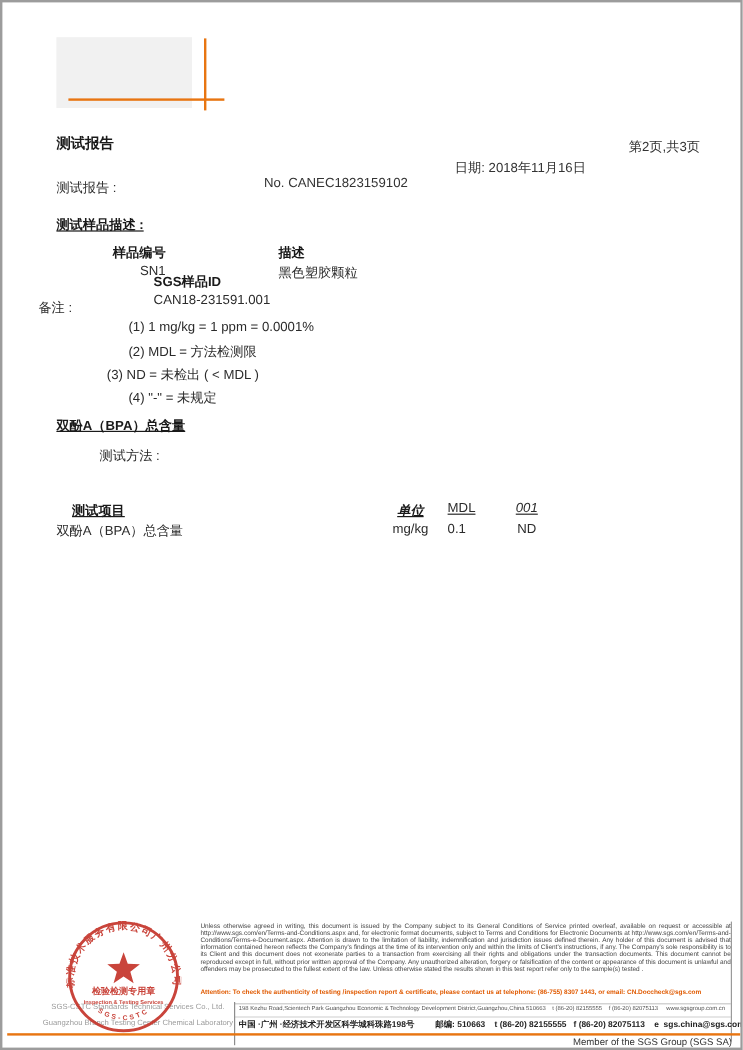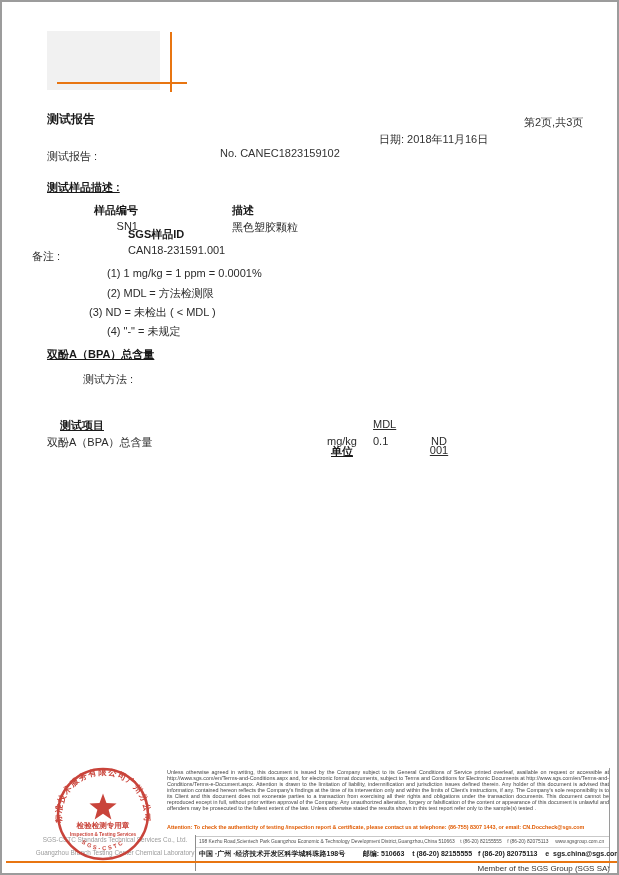--- a/index.html
+++ b/index.html
@@ -12,21 +12,21 @@
   .logo-vline{left:168px;top:30px;width:2px;height:60px;background:#e87511;}
   .logo-hline{left:55px;top:80px;width:130px;height:2px;background:#e87511;}
   
   .report-title{left:45px;top:109px;font-size:12px;font-weight:bold;color:#1a1a1a;}
   .report-no{left:218px;top:113px;font-size:11px;color:#333;margin-top:32px;}
   .report-date{left:377px;top:130px;font-size:11px;color:#333;}
   .report-pages{left:522px;top:113px;font-size:11px;color:#333;}
   .t11{font-size:11px;color:#2b2b2b;}
   .bold{font-weight:bold;color:#1a1a1a;}
   .ul{text-decoration:underline;}
-  .it{margin-top:26px;}
+  .it{font-style:italic;}
   .results-label{left:45px;top:147px;}
   .sampledesc-label{left:45px;top:178px;}
   
   .s-c1{left:46px;width:90px;text-align:right;}
   .s-c2{left:126px;width:108px;text-align:left;margin-top:24px;}
   .s-c3{left:230px;}
   .s-h{top:201px;}
   .s-r{top:218px;}
   .notes-label{left:30px;top:247px;}
   .note-0{left:105px;top:265px;}

